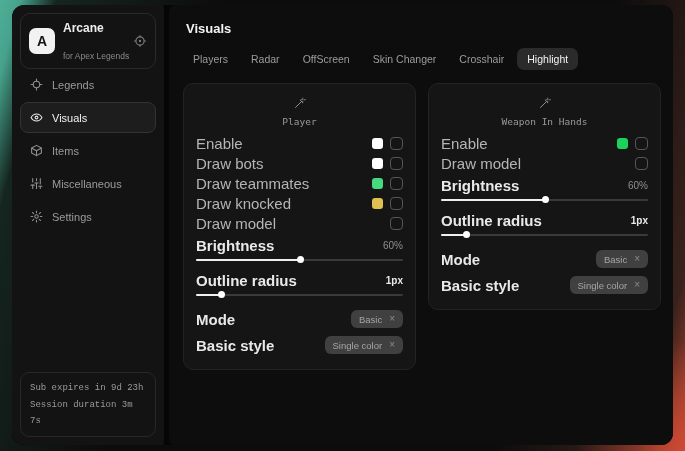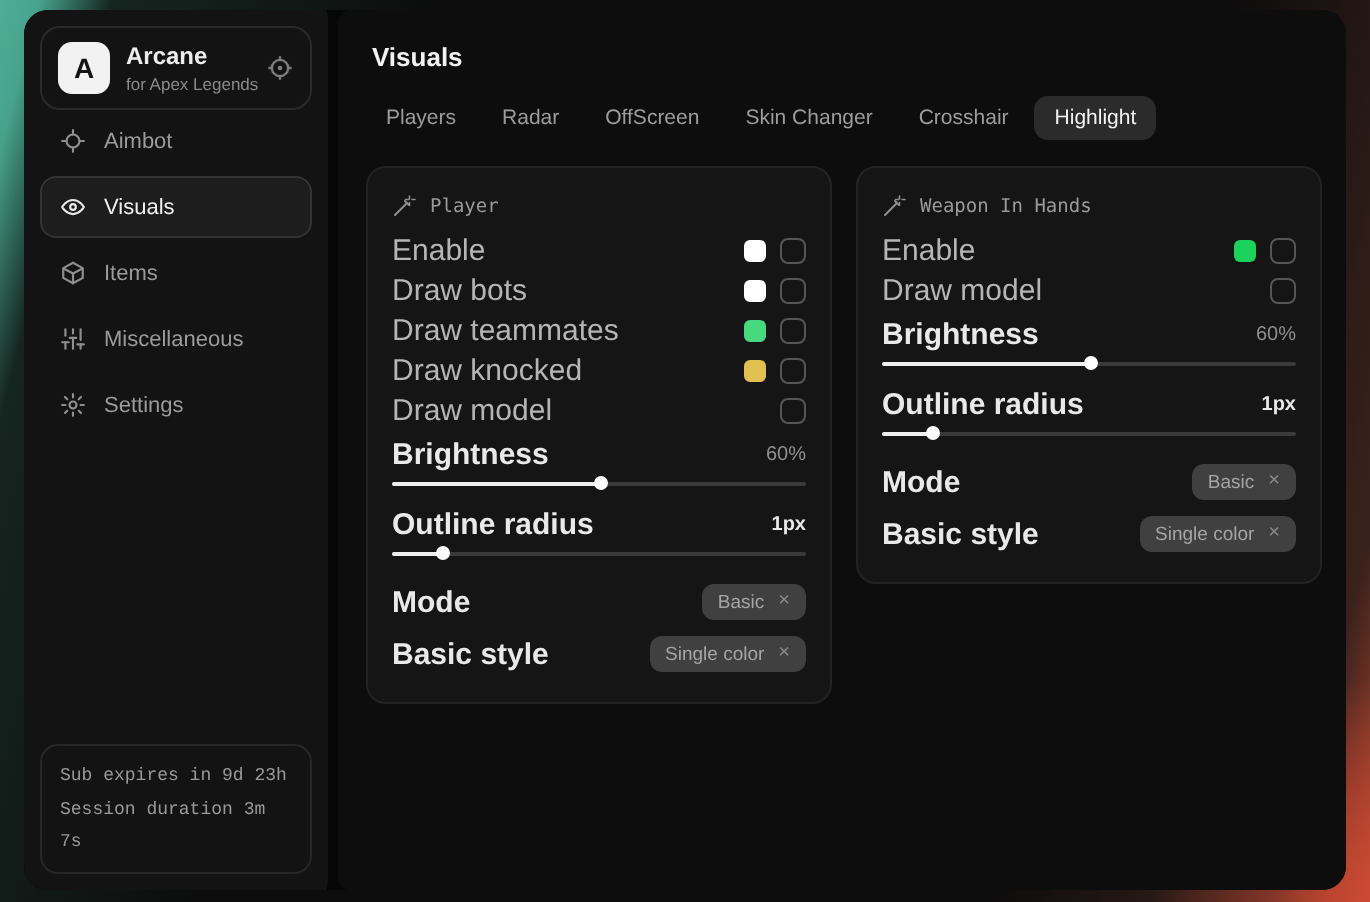--- a/index.html
+++ b/index.html
@@ -17,41 +17,41 @@
   
   .sidebar{
     width:157px;background:#131313;display:flex;flex-direction:column;
     padding:8px;box-sizing:border-box;border-right:5px solid #060606;border-radius:12px 6px 6px 12px;
   }
   .brand{display:flex;align-items:center;gap:8px;padding:7px 8px;border:1px solid #2a2a2a;border-radius:10px;}
   .logo{width:26px;height:26px;border-radius:7px;background:#f2f2f2;color:#141414;
     font-weight:bold;font-size:14px;display:flex;align-items:center;justify-content:center;flex:0 0 auto;}
   .brand-text{flex:1;min-width:0;}
   .brand-name{font-size:12px;font-weight:bold;color:#ededed;}
-  .brand-sub{font-size:8.5px;color:#8a8a8a;margin-top:2px;white-space:nowrap;}
+  .brand-sub{font-size:8.5px;color:#8a8a8a;margin-top:16px;white-space:nowrap;}
   .brand-action{color:#7e7e7e;display:flex;}
   .category{font-size:9.5px;color:#6e6e6e;margin:15px 6px 7px;}
   .nav{display:flex;flex-direction:column;gap:2px;}
   .nav-item{display:flex;align-items:center;gap:9px;padding:8px 9px;border-radius:8px;
     color:#9b9b9b;font-size:11px;border:1px solid transparent;cursor:default;}
   .nav-item.selected{background:#1d1d1d;border-color:#333333;color:#f1f1f1;}
   .nav-item .ic{display:flex;color:#8f8f8f;}
   .nav-item.selected .ic{color:#e8e8e8;}
   .side-footer{margin-top:auto;border:1px solid #272727;border-radius:9px;padding:7px 9px;
     font-family:Liberation Mono, monospace;font-size:9px;color:#9a9a9a;line-height:1.8;}
   
   .main{flex:1;background:#0d0d0d;padding:13px 14px;box-sizing:border-box;display:flex;flex-direction:column;border-radius:6px 12px 12px 6px;}
   .main-title{font-size:13px;font-weight:bold;color:#f2f2f2;margin:3px 0 0 3px;}
   .tabs{display:flex;align-items:center;gap:3px;margin-top:12px;}
   .tab{padding:5px 10px;font-size:10.5px;color:#9c9c9c;border-radius:7px;cursor:default;white-space:nowrap;}
   .tab.selected{background:#2b2b2b;color:#f3f3f3;}
   .panels{display:flex;gap:12px;margin-top:13px;align-items:flex-start;}
   .panel{width:233px;box-sizing:border-box;background:#151515;border:1px solid #232323;border-radius:10px;padding:11px 12px;}
   .panel-title{display:flex;align-items:center;gap:7px;color:#9a9a9a;
-    font-family:"DejaVu Sans Mono",monospace;font-size:9.5px;margin:2px 0 6px;}
+    font-family:"DejaVu Sans Mono",monospace;font-size:9.5px;margin:2px 0 6px;flex-direction:column;}
   .panel-title .ic{display:flex;color:#8f8f8f;}
   .row{display:flex;align-items:center;justify-content:space-between;min-height:20px;}
   .row.tag-row{min-height:26px;}
   .row-label{font-size:15px;color:#b5b5b5;}
   .row-label.strong{font-weight:bold;color:#e9e9e9;}
   .row-controls{display:flex;align-items:center;gap:7px;}
   .swatch{width:11px;height:11px;border-radius:3px;}
   .checkbox{width:11px;height:11px;border:1.5px solid #565656;border-radius:4px;background:transparent;}
   .slider-block{margin:3px 0 5px;}
   .slider-head{display:flex;justify-content:space-between;align-items:center;min-height:18px;gap:30px;}
@@ -89,21 +89,21 @@
 
 
     <nav class="nav" id="nav">
         <div class="nav-item">
           <span class="ic">
             <svg width="13" height="13" viewBox="0 0 24 24" fill="none" stroke="currentColor" stroke-width="2" stroke-linecap="round" stroke-linejoin="round">
               <circle cx="12" cy="12" r="6"></circle>
               <path d="M12 2v4M12 18v4M2 12h4M18 12h4"></path>
             </svg>
           </span>
-          <span>Aimbot</span>
+          <span>Legends</span>
         </div>
         <div class="nav-item selected">
           <span class="ic">
             <svg width="13" height="13" viewBox="0 0 24 24" fill="none" stroke="currentColor" stroke-width="2" stroke-linecap="round" stroke-linejoin="round">
               <path d="M2 12s3.5-6.5 10-6.5S22 12 22 12s-3.5 6.5-10 6.5S2 12 2 12z"></path>
               <circle cx="12" cy="12" r="2.6"></circle>
             </svg>
           </span>
           <span>Visuals</span>
         </div>

